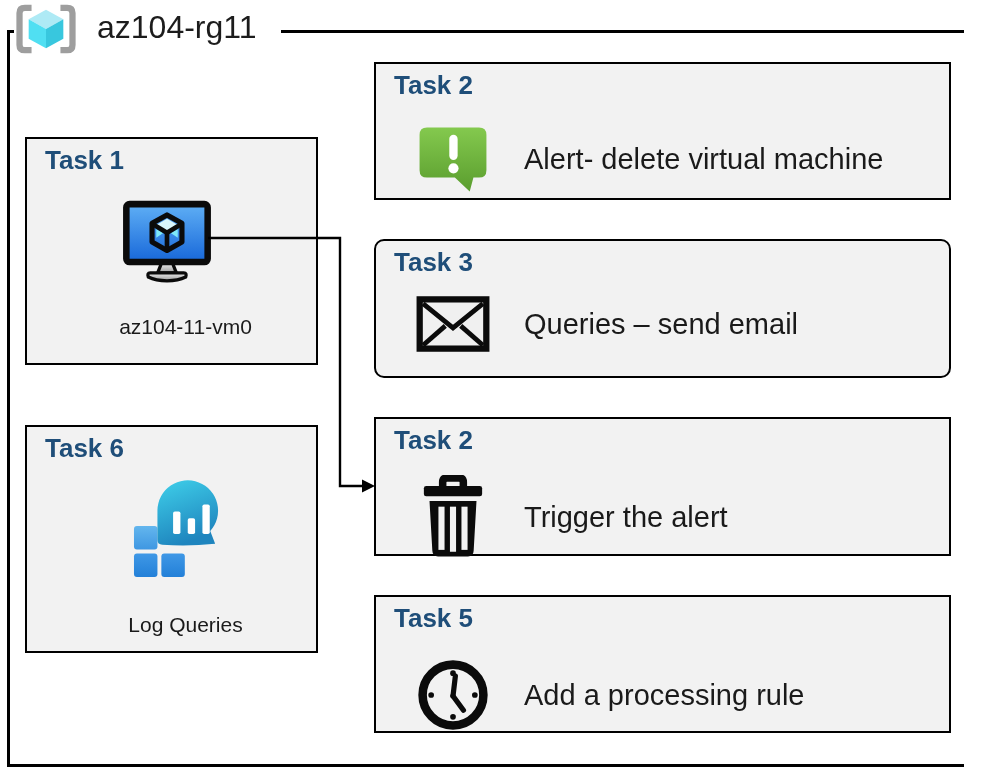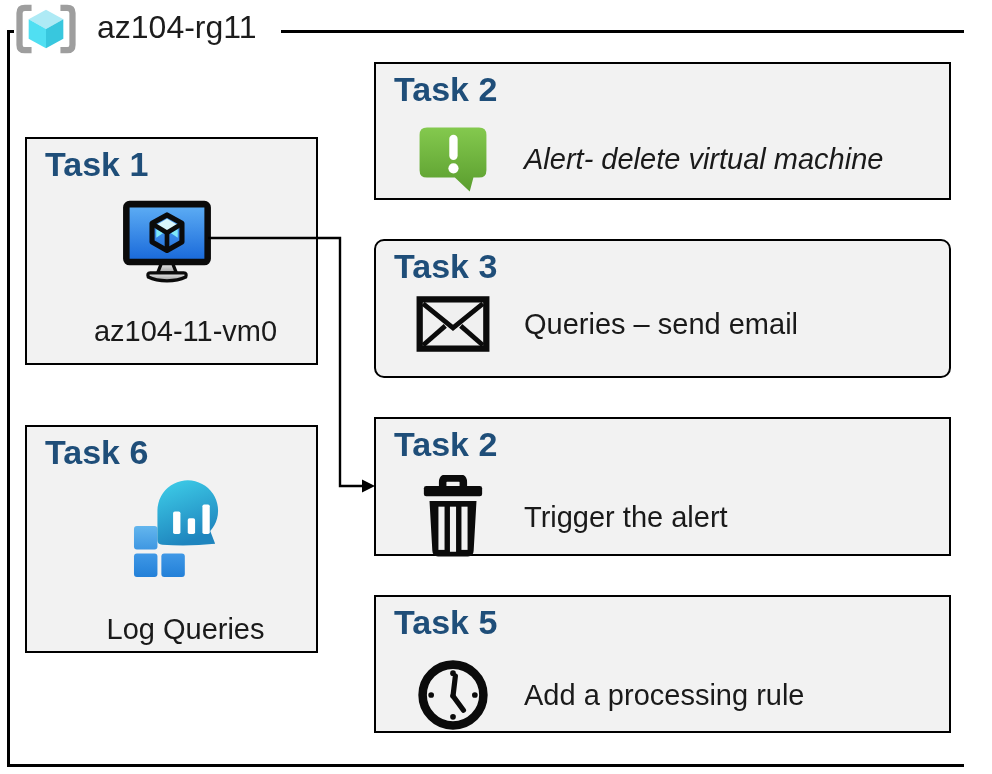--- a/index.html
+++ b/index.html
@@ -22,34 +22,34 @@
   .task-box {
     position:absolute; background:#F2F2F2; border:2.5px solid #000000;
   }
   .box-t1 { left:25px;  top:137px; width:293px; height:228px; }
   .box-t6 { left:25px;  top:425px; width:293px; height:228px; }
   .box-t2 { left:374px; top:62px;  width:577px; height:138px; }
   .box-t3 { left:374px; top:239px; width:577px; height:139px;border-radius:10px; }
   .box-t4 { left:374px; top:417px; width:577px; height:139px; }
   .box-t5 { left:374px; top:595px; width:577px; height:138px; }
   .box-title {
-    position:absolute; left:18px; top:6px; font-size:34px; font-weight:bold;
+    position:absolute; left:18px; top:6px; font-size:26px; font-weight:bold;
     color:#1F4E79; white-space:nowrap;text-align:right;
   }
   .content-row {
     position:absolute; left:38px; top:53px; height:90px;
     display:flex; align-items:center; gap:32px;
   }
-  .box-t2 .content-row { top:50px;font-style:italic; }
+  .box-t2 .content-row { top:50px; }
   .box-t3 .content-row { top:38px; }
   .icon-slot { width:78px; display:flex; justify-content:center; align-items:center; }
   .task-label { font-size:29px; color:#1a1a1a; white-space:nowrap; }
   .center-label {
     position:absolute; left:0; right:0; text-align:center;
-    font-size:29px; color:#1a1a1a; white-space:nowrap;padding-left:28px;
+    font-size:21px; color:#1a1a1a; white-space:nowrap;padding-left:28px;
   }
   .box-t1 .center-label { top:176px; }
   .box-t6 .center-label { top:186px; }
   .vm-icon  { position:absolute; left:95px;  top:60px; }
   .log-icon { position:absolute; left:106px; top:53px; }
   .connector-overlay {
     position:absolute; left:0; top:0; width:992px; height:774px; pointer-events:none;
   }
 </style>
 </head>

